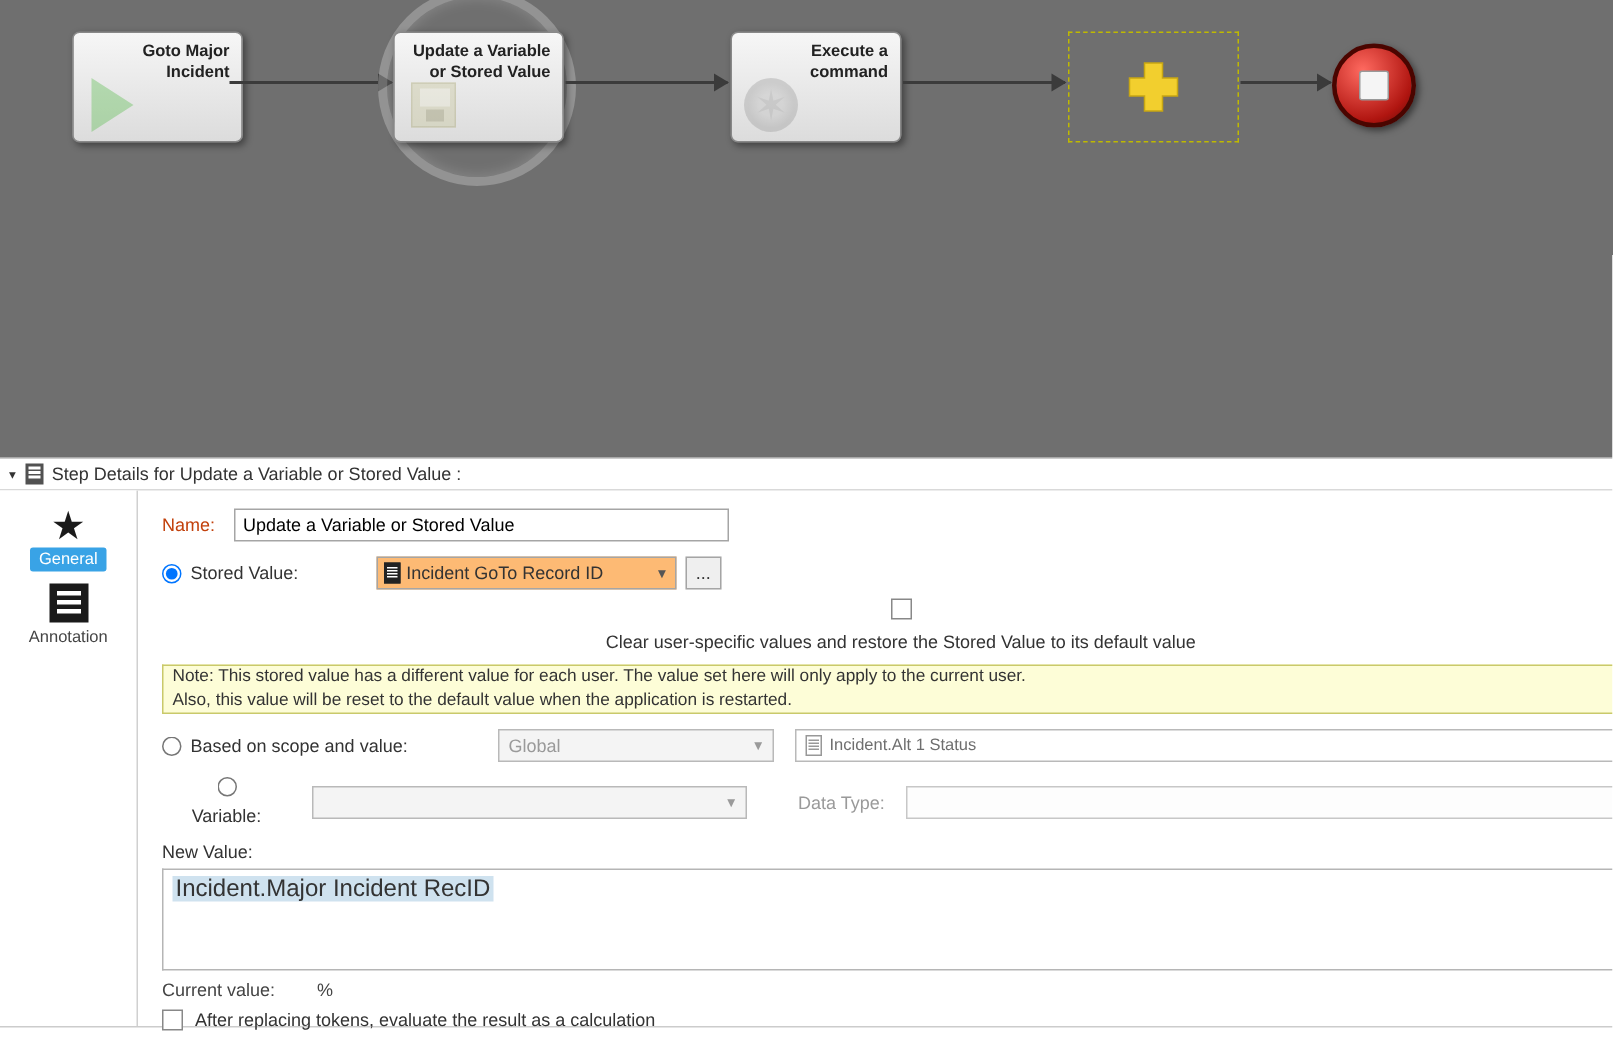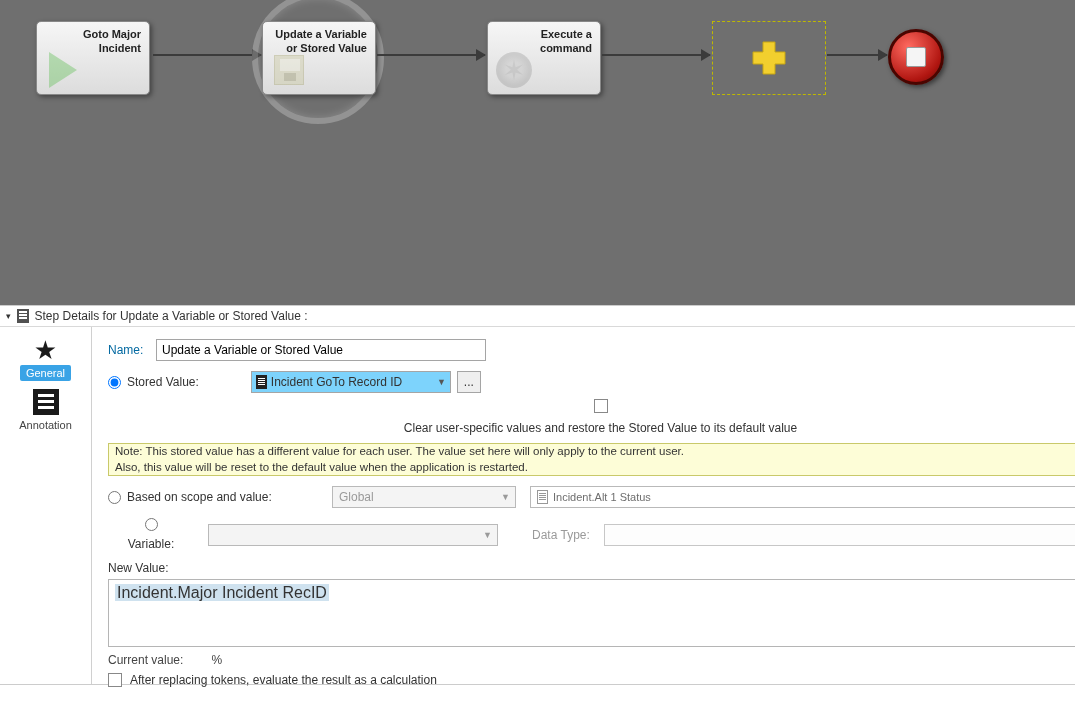--- a/index.html
+++ b/index.html
@@ -93,30 +93,30 @@
     width:26px; height:26px; background:#1a1a1a; margin:0 auto; position:relative;
   }
   .annotation-icon::before{
     content:""; position:absolute; left:5px; top:5px; width:16px; height:3px; background:#fff;
     box-shadow: 0 6px 0 #fff, 0 12px 0 #fff;
   }
   .star-icon { font-size:26px; line-height:1; color:#1a1a1a; }
 
   .form-area { flex:1; padding:12px 0 12px 16px; font-size:12px; color:#333; position:relative;}
   .row { display:flex; align-items:center; margin-bottom:10px; }
-  .row label.field { min-width: 48px; color:#0369a1; }
+  .row label.field { min-width: 48px; color:#c2410c; }
   .name-input {
     width:330px; height:22px; border:1px solid #a5a5a5; padding:0 5px; font-size:12px;
   }
 
   .radio-row { display:flex; align-items:center; gap:6px; margin-bottom:6px;}
   .radio-row input[type=radio]{ margin:0; }
   .stored-select {
     width: 200px; height:22px; border:1px solid #a5a5a5; display:flex; align-items:center;
-    padding:0 4px; gap:4px; background:#7dd3fc; cursor:pointer; position:relative;
+    padding:0 4px; gap:4px; background:#fdba74; cursor:pointer; position:relative;
   }
   .stored-select .dd-caret {
     position:absolute; right:4px; top:5px; font-size:9px; color:#555;
   }
   .small-btn { width:24px; height:22px; border:1px solid #a5a5a5; background:#efefef;
     display:flex; align-items:center; justify-content:center; font-size:12px; cursor:pointer;}
   .doc-mini-icon {
     width:11px; height:14px; border:1px solid #555; background:#fff; position:relative;
   }
   .doc-mini-icon::before{content:""; position:absolute; left:1px; top:2px; width:7px; height:1px; background:#555;
@@ -182,21 +182,21 @@
     width:30px;height:30px;background:#c8c69a;border:1px solid #a29f66;position:relative;
   }
   .save-icon::before{content:"";position:absolute;left:5px;top:3px;width:20px;height:12px;background:#e8e7cf;}
   .save-icon::after{content:"";position:absolute;left:9px;bottom:3px;width:12px;height:8px;background:#8f8c5c;}
 </style>
 </head>
 <body>
 
 <div class="canvas">
 
-  <div class="step-node" style="left:36px;padding-left:11px;">
+  <div class="step-node" style="left:48px;padding-left:11px;">
     <span class="label">Goto Major Incident</span>
     <span class="step-icon">
         <span class="play-icon"></span>
       </span>
   </div>
 
   <div class="arrow" style="left:153px; width:108px;"></div>
 
   <div class="highlight-ring"></div>
   <div class="step-node" style="left:262px;">

